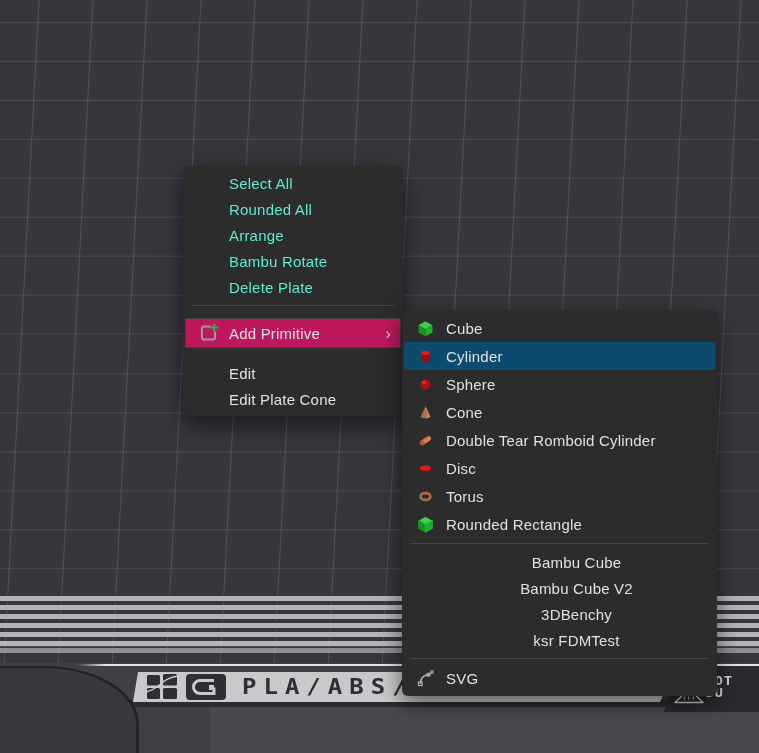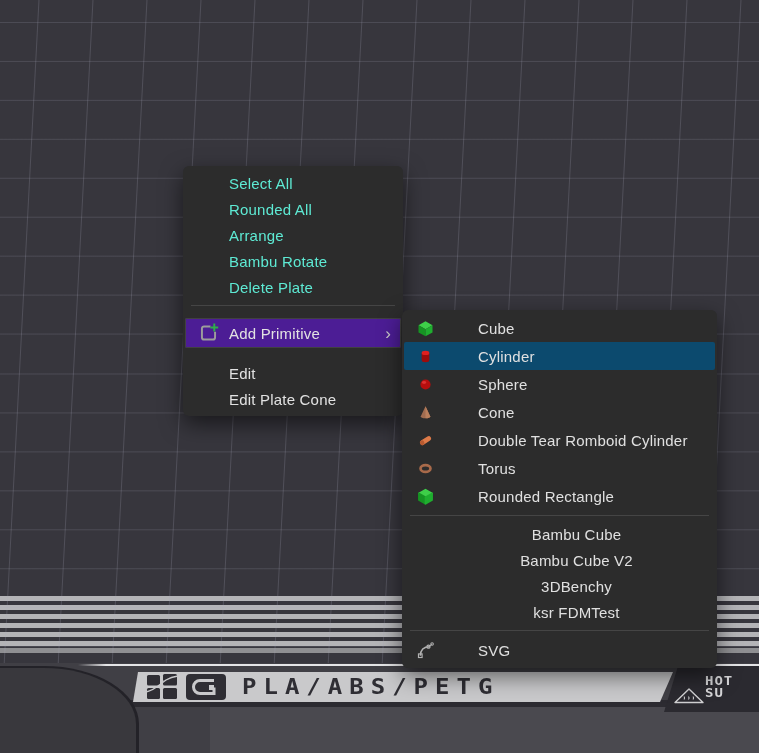--- a/index.html
+++ b/index.html
@@ -49,27 +49,27 @@
   .menu-panel{position:absolute;background:#2c2c2c;border-radius:6px;z-index:10;
     box-shadow:0 8px 22px rgba(0,0,0,.55);padding:4px 0;box-sizing:border-box;color:#e2e2e2;}
   #context-menu{left:183px;top:166px;width:220px;}
   #primitive-submenu{left:402px;top:310px;width:315px;}
 
   .menu-sep{height:1px;background:#454545;margin:5px 8px;}
   .mi{display:flex;align-items:center;height:26px;padding:0 10px 0 46px;font-size:15px;
       letter-spacing:.2px;position:relative;cursor:default;}
   .mi.disabled{color:#5eead4;}
   .mi.big{height:30px;}
-  .mi.hl{background:#4c1d95;margin:12px 2px;padding-left:44px;border-radius:2px;
+  .mi.hl{background:#be185d;margin:12px 2px;padding-left:44px;border-radius:2px;
          box-shadow:inset 0 0 0 1px #414141;}
   .mi .gutter-icon{position:absolute;left:13px;top:50%;transform:translateY(-50%);}
   .mi .arrow{margin-left:auto;color:#c9c9c9;font-size:17px;line-height:1;}
 
   .smi{display:flex;align-items:center;height:28px;padding:0 10px 0 14px;font-size:15px;
-       letter-spacing:.2px;color:#e0e0e0;cursor:default;gap:32px;}
+       letter-spacing:.2px;color:#e0e0e0;cursor:default;}
   .smi .ic{width:18px;height:18px;margin-right:12px;display:flex;align-items:center;justify-content:center;}
   .smi.noicon{padding-left:44px;height:26px;justify-content:center;}
   .smi.hl{background:#0c4a6e;margin:0 2px;padding-left:12px;border-radius:2px;}
 </style>
 </head>
 <body>
 
 <div id="page">
 
   <div id="plate-stripes"></div>
@@ -188,20 +188,29 @@
     <div class="smi">
       <span class="ic">
         <svg width="17" height="17" viewBox="0 0 16 16">
           <rect x="2.2" y="5.8" width="11.6" height="4.6" rx="2.2" fill="#de7a48" transform="rotate(-33 8 8)"></rect>
           <rect x="2.2" y="5.8" width="4" height="4.6" rx="2" fill="#b85a30" transform="rotate(-33 8 8)"></rect>
         </svg>
         </span>
       <span>Double Tear Romboid Cylinder</span>
     </div>
 
+    <div class="smi">
+      <span class="ic">
+        <svg width="17" height="17" viewBox="0 0 16 16">
+          <ellipse cx="8" cy="8.9" rx="5.3" ry="2.5" fill="#8c0a0a"></ellipse>
+          <ellipse cx="8" cy="7.6" rx="5.3" ry="2.5" fill="#d91c1c"></ellipse>
+        </svg>
+        </span>
+      <span>Disc</span>
+    </div>
 
     <div class="smi">
       <span class="ic">
         <svg width="17" height="17" viewBox="0 0 16 16">
           <ellipse cx="8" cy="8" rx="4.7" ry="3.2" fill="none" stroke="#a86a4a" stroke-width="2.5"></ellipse>
         </svg>
         </span>
       <span>Torus</span>
     </div>
 

